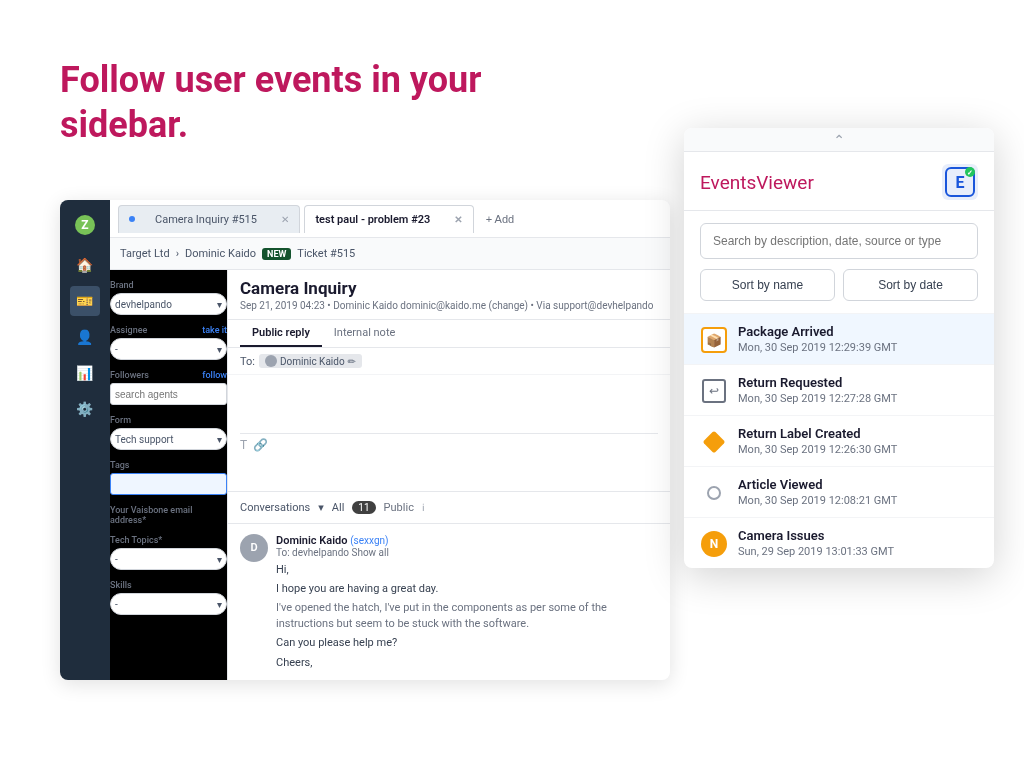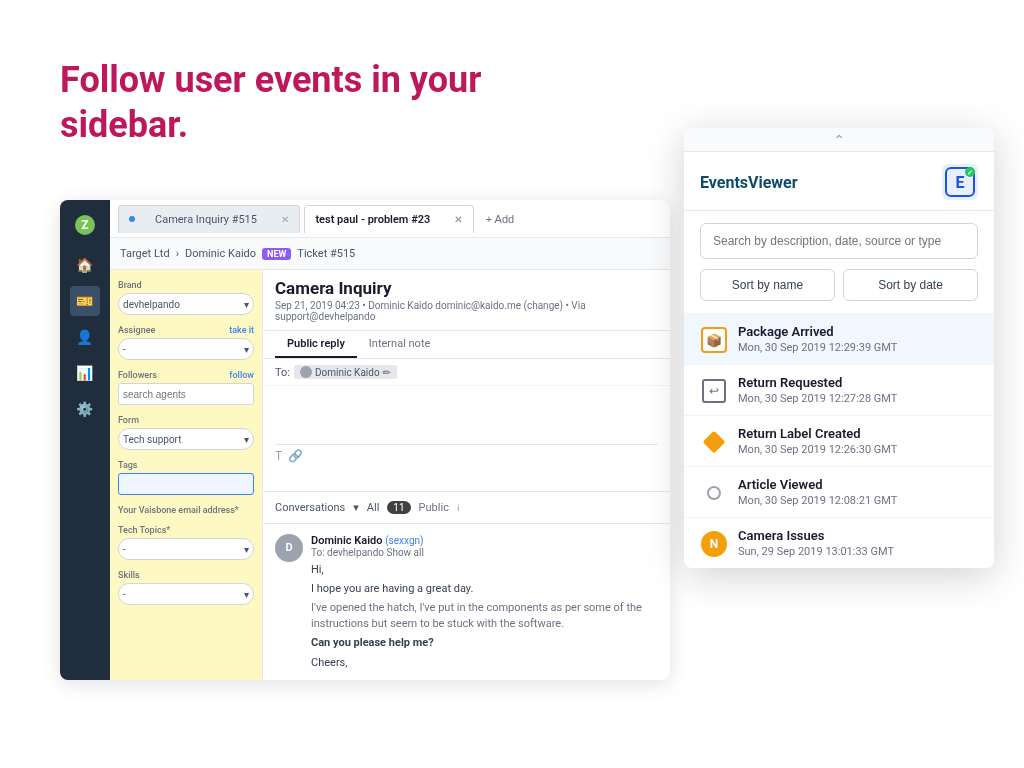--- a/index.html
+++ b/index.html
@@ -133,40 +133,40 @@
       background: #f9fafb;
       border-bottom: 1px solid #e5e7eb;
       display: flex;
       align-items: center;
       padding: 0 10px;
       gap: 6px;
       font-size: 11px;
       color: #4a5568;
     }
     .zd-breadcrumb-badge {
-      background: #8b5cf6;
+      background: #14532d;
       color: #fff;
       font-size: 9px;
       font-weight: 700;
       padding: 1px 5px;
       border-radius: 3px;
     }
 
     
     .zd-content {
       display: flex;
       height: calc(100% - 70px);
     }
 
     
     .zd-left-panel {
-      width: 153px;
-      background: #fef9c3;
+      width: 118px;
+      background: #000000;
       border-right: 1px solid #e5e7eb;
-      padding: 10px 8px;
+      padding: 10px 0;
       font-size: 10px;
       color: #4a5568;
       overflow-y: auto;
     }
     .zd-field-group { margin-bottom: 10px; }
     .zd-field-label {
       font-size: 9px;
       color: #6b7280;
       margin-bottom: 3px;
       font-weight: 500;
@@ -327,23 +327,23 @@
     }
 
     .events-header {
       padding: 12px 16px 10px;
       display: flex;
       align-items: center;
       justify-content: space-between;
       border-bottom: 1px solid #e5e7eb;
     }
     .events-title {
-      font-size: 16px;
-      font-weight: 700;
-      color: #0c4a6e;
+      font-size: 19px;
+      font-weight: 400;
+      color: #be185d;
     }
     .events-logo {
       width: 36px;
       height: 36px;
     }
 
     .events-search {
       margin: 12px 16px 10px;
       position: relative;
     }
@@ -602,21 +602,21 @@
           <div class="zd-conv-content">
             <div>
               <span class="zd-conv-sender">Dominic Kaido</span>
               <span style="font-size:10px;color:#3b82f6;">(sexxgn)</span>
             </div>
             <div class="zd-conv-to">To: devhelpando Show all</div>
             <div class="zd-conv-body">
               <div style="margin-bottom:4px;">Hi,</div>
               <div style="margin-bottom:4px;">I hope you are having a great day.</div>
               <div style="margin-bottom:4px;color:#6b7280;">I've opened the hatch, I've put in the components as per some of the instructions but seem to be stuck with the software.</div>
-              <div style="margin-bottom:4px;font-weight:bold;">Can you please help me?</div>
+              <div style="margin-bottom:4px;">Can you please help me?</div>
               <div>Cheers,</div>
             </div>
           </div>
         </div>
       </div>
     </div>
   </div>
 </div>
 
 <div class="events-panel">

